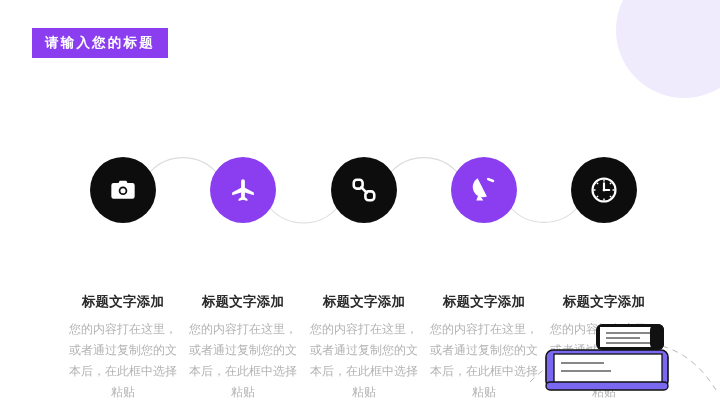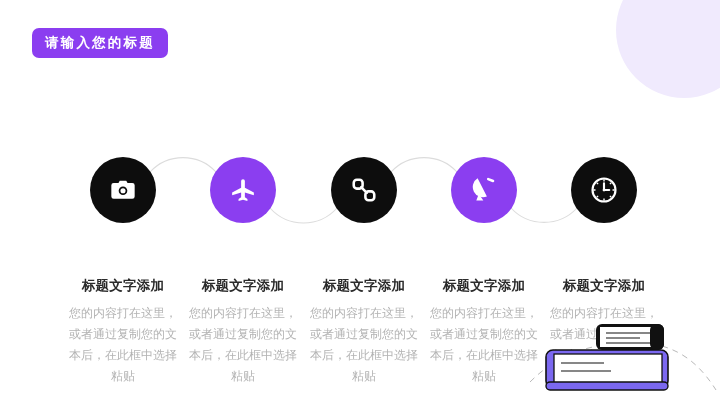--- a/index.html
+++ b/index.html
@@ -36,21 +36,21 @@
   
   .title-badge {
     position: absolute;
     left: 32px;
     top: 28px;
     height: 30px;
     padding: 0 13px;
     display: flex;
     align-items: center;
     background: #8b3ef0;
-    border-radius: 7px;
+    border-radius: 0;
     box-sizing: border-box;
   }
   .title-badge .txt {
     color: #ffffff;
     font-size: 13.5px;
     font-weight: bold;
     letter-spacing: 2.2px;
     line-height: 1;
     white-space: nowrap;
   }
@@ -86,21 +86,21 @@
     margin: 0 auto;
     display: flex;
     align-items: center;
     justify-content: center;
   }
   .circle.dark { background: #0d0d0d; }
   .circle.violet { background: #8b3ef0; }
   .circle svg { display: block; }
 
   .step-head {
-    margin-top: 56px;
+    margin-top: 72px;
     font-size: 13.5px;
     font-weight: bold;
     color: #2b2b2b;
     line-height: 1.1;
     letter-spacing: .2px;
     white-space: nowrap;
   }
   .step-body {
     margin-top: 9px;
     font-size: 12px;

